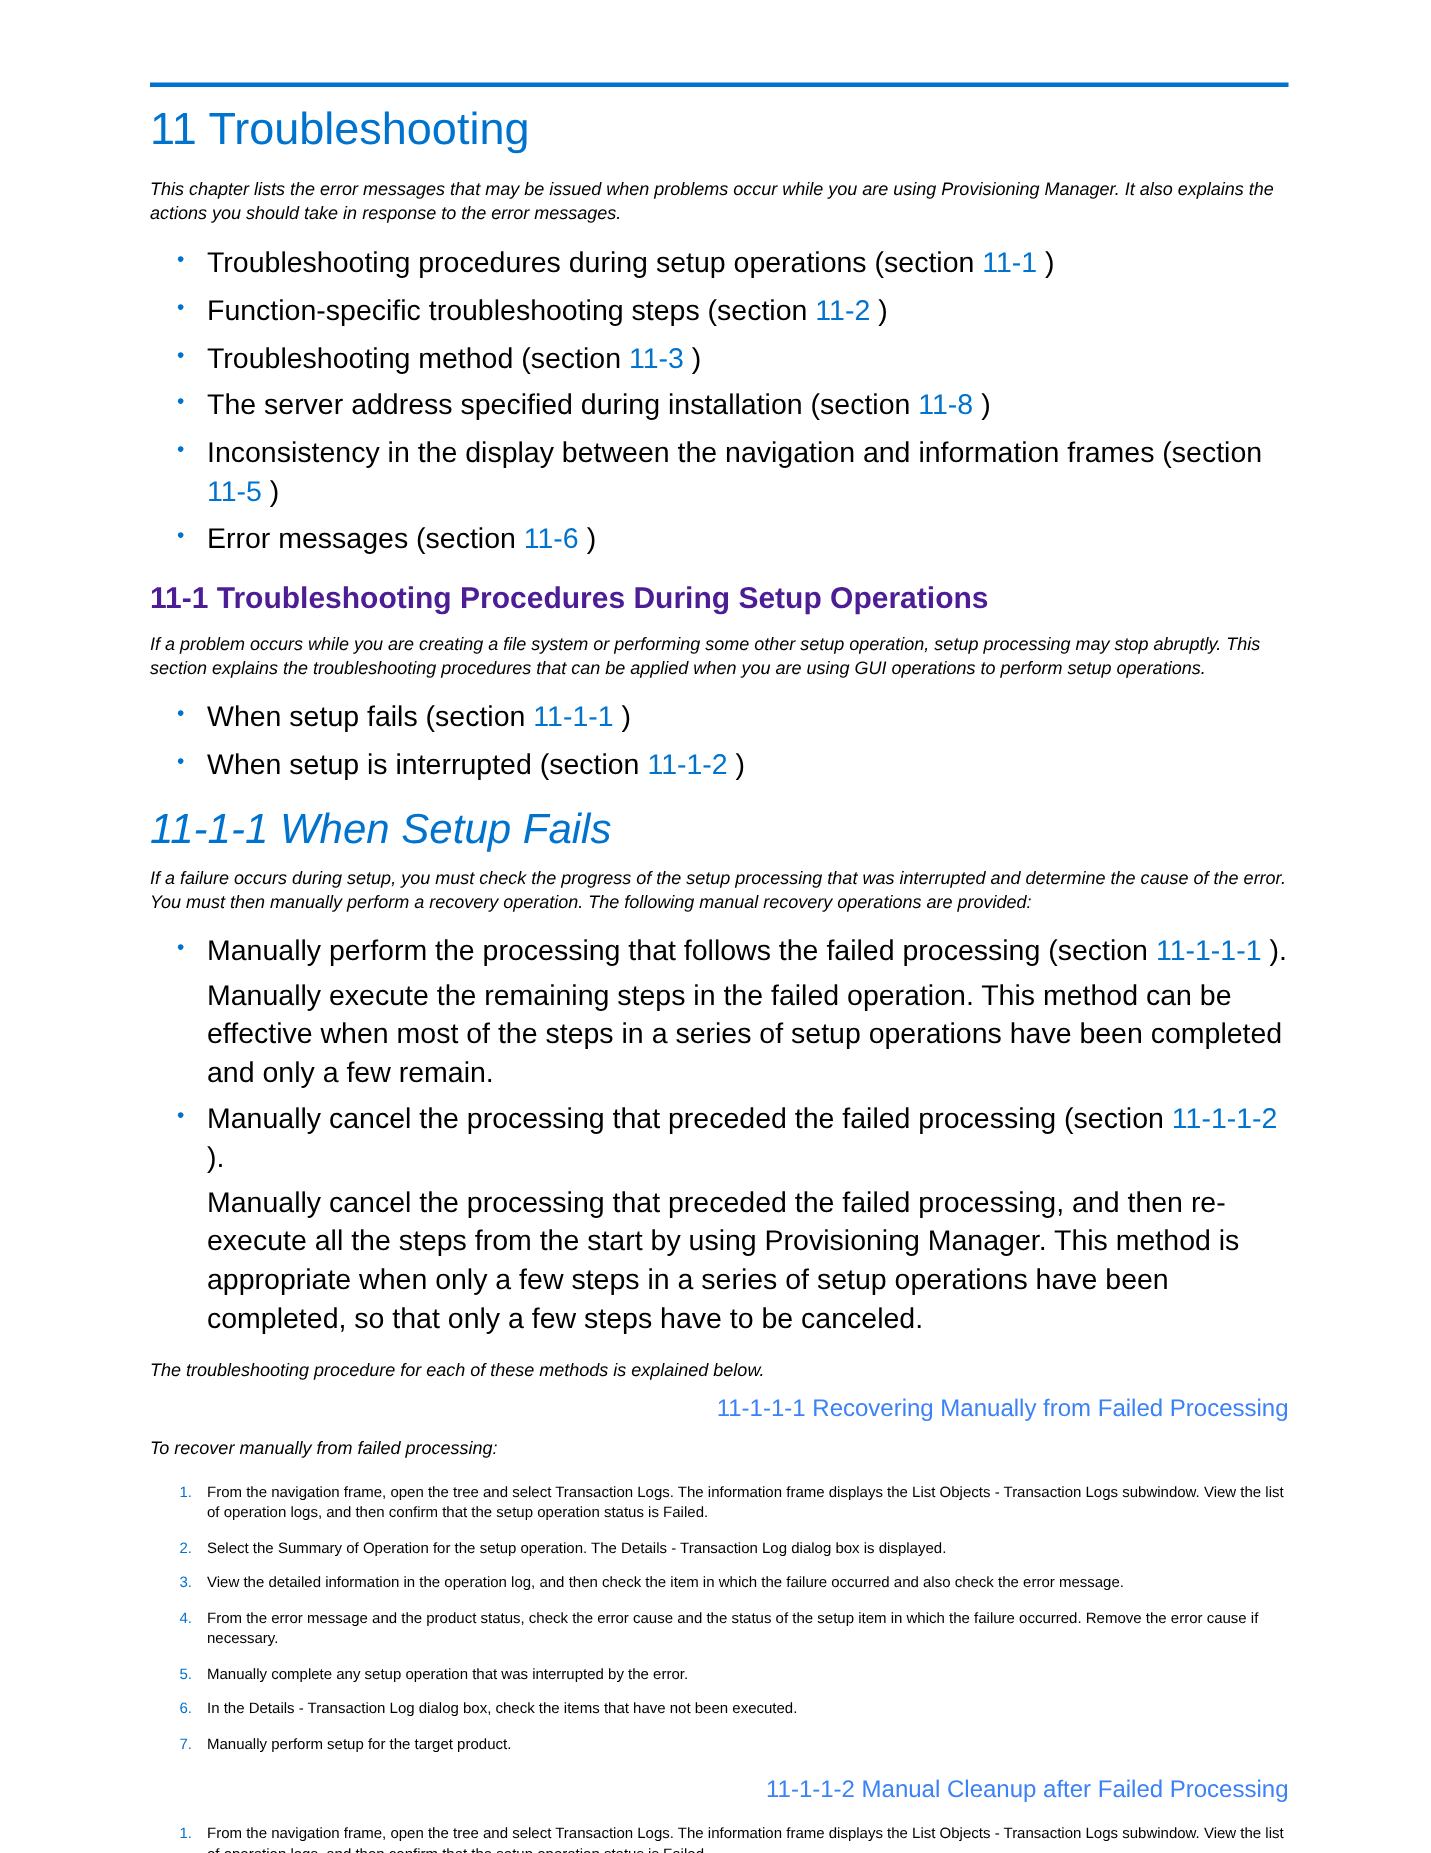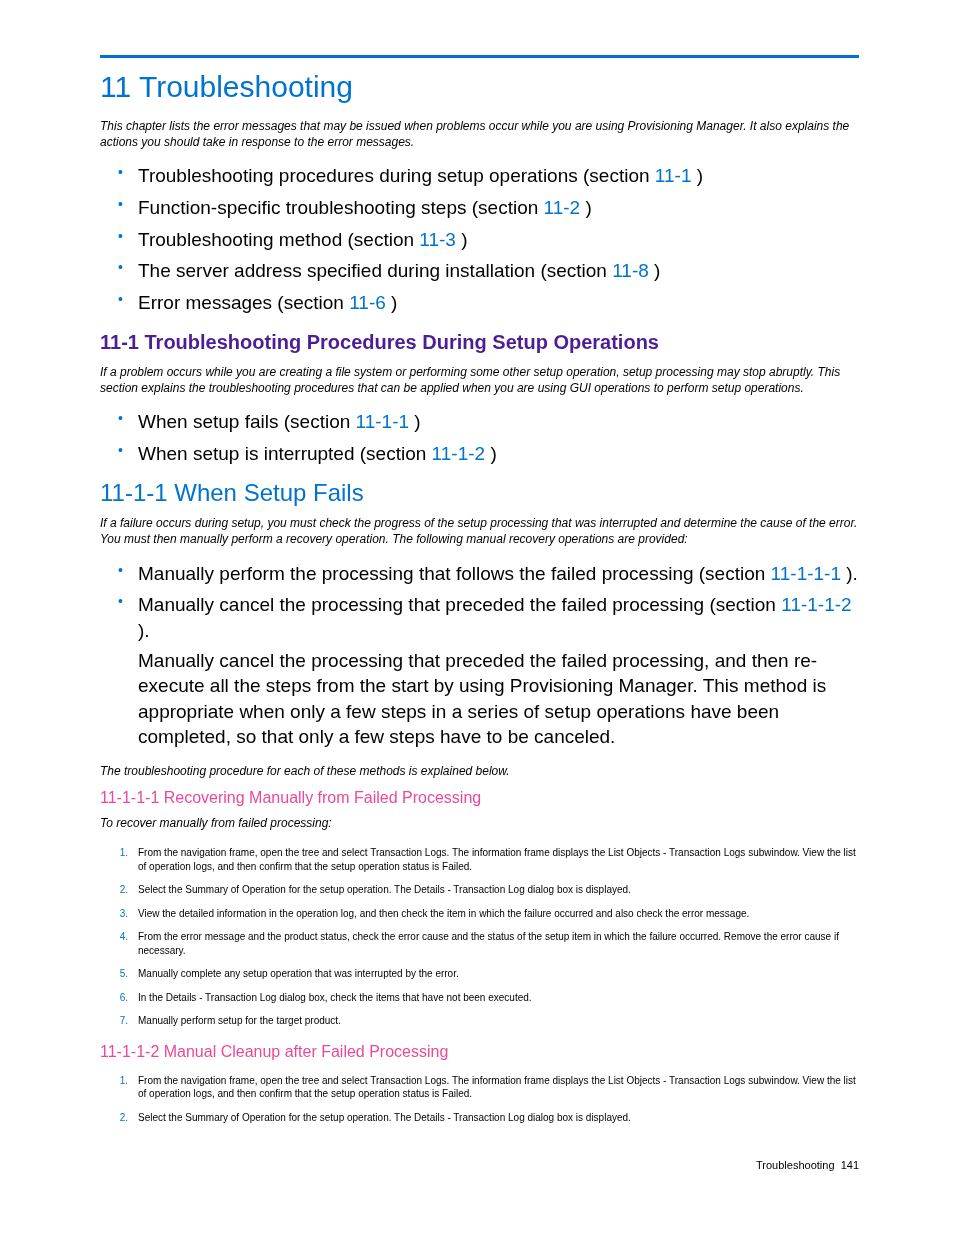--- a/index.html
+++ b/index.html
@@ -24,29 +24,31 @@
     margin: 0 0 14px 0;
   }
   h2.sect {
     color: #4c1d95;
     font-size: 20px;
     font-weight: bold;
     margin: 12px 0 10px 0;
   }
   h3.subsect {
     color: #0073cf;
-    font-size: 24px;
+    font-size: 28px;
     font-weight: normal;
     margin: 8px 0 8px 0;
+    font-style: italic;
   }
   h4.subsub {
-    color: #ec4899;
+    color: #3b82f6;
     font-size: 16px;
     font-weight: normal;
     margin: 8px 0 8px 0;
+    text-align: right;
   }
   p.body {
     font-size: 12px;
     line-height: 1.35;
     margin: 0 0 10px 0;
     font-style: italic;
   }
   .indent1 { margin-left: 63px; }
   ul.bul {
     list-style: none;
@@ -108,34 +110,35 @@
 
   <h1 class="title">11 Troubleshooting</h1>
 
   <p class="body indent1">This chapter lists the error messages that may be issued when problems occur while you are using Provisioning Manager. It also explains the actions you should take in response to the error messages.</p>
 
   <ul class="bul indent1" id="toc">
       <li><span>Troubleshooting procedures during setup operations (section </span><a class="link" href="#">11-1</a><span> )</span></li>
       <li><span>Function-specific troubleshooting steps (section </span><a class="link" href="#">11-2</a><span> )</span></li>
       <li><span>Troubleshooting method (section </span><a class="link" href="#">11-3</a><span> )</span></li>
       <li><span>The server address specified during installation (section </span><a class="link" href="#">11-8</a><span> )</span></li>
+      <li><span>Inconsistency in the display between the navigation and information frames (section </span><a class="link" href="#">11-5</a><span> )</span></li>
       <li><span>Error messages (section </span><a class="link" href="#">11-6</a><span> )</span></li>
     </ul>
 
   <h2 class="sect">11-1 Troubleshooting Procedures During Setup Operations</h2>
   <p class="body indent1">If a problem occurs while you are creating a file system or performing some other setup operation, setup processing may stop abruptly. This section explains the troubleshooting procedures that can be applied when you are using GUI operations to perform setup operations.</p>
   <ul class="bul indent1" id="s11_1_sub">
       <li><span>When setup fails (section </span><a class="link" href="#">11-1-1</a><span> )</span></li>
       <li><span>When setup is interrupted (section </span><a class="link" href="#">11-1-2</a><span> )</span></li>
     </ul>
 
   <h3 class="subsect">11-1-1 When Setup Fails</h3>
   <p class="body indent1">If a failure occurs during setup, you must check the progress of the setup processing that was interrupted and determine the cause of the error. You must then manually perform a recovery operation. The following manual recovery operations are provided:</p>
   <ul class="bul indent1" id="s11_1_1_bul">
-      <li><span>Manually perform the processing that follows the failed processing (section </span><a class="link" href="#">11-1-1-1</a><span> ).</span></li>
+      <li><span>Manually perform the processing that follows the failed processing (section </span><a class="link" href="#">11-1-1-1</a><span> ).</span><div class="ext">Manually execute the remaining steps in the failed operation. This method can be effective when most of the steps in a series of setup operations have been completed and only a few remain.</div></li>
       <li><span>Manually cancel the processing that preceded the failed processing (section </span><a class="link" href="#">11-1-1-2</a><span> ).</span><div class="ext">Manually cancel the processing that preceded the failed processing, and then re-execute all the steps from the start by using Provisioning Manager. This method is appropriate when only a few steps in a series of setup operations have been completed, so that only a few steps have to be canceled.</div></li>
     </ul>
   <p class="body indent1">The troubleshooting procedure for each of these methods is explained below.</p>
 
   <h4 class="subsub">11-1-1-1 Recovering Manually from Failed Processing</h4>
   <p class="body indent1">To recover manually from failed processing:</p>
   <ol class="num indent1" id="s11_1_1_1_steps">
       <li>From the navigation frame, open the tree and select Transaction Logs. The information frame displays the List Objects - Transaction Logs subwindow. View the list of operation logs, and then confirm that the setup operation status is Failed.</li>
       <li>Select the Summary of Operation for the setup operation. The Details - Transaction Log dialog box is displayed.</li>
       <li>View the detailed information in the operation log, and then check the item in which the failure occurred and also check the error message.</li>

